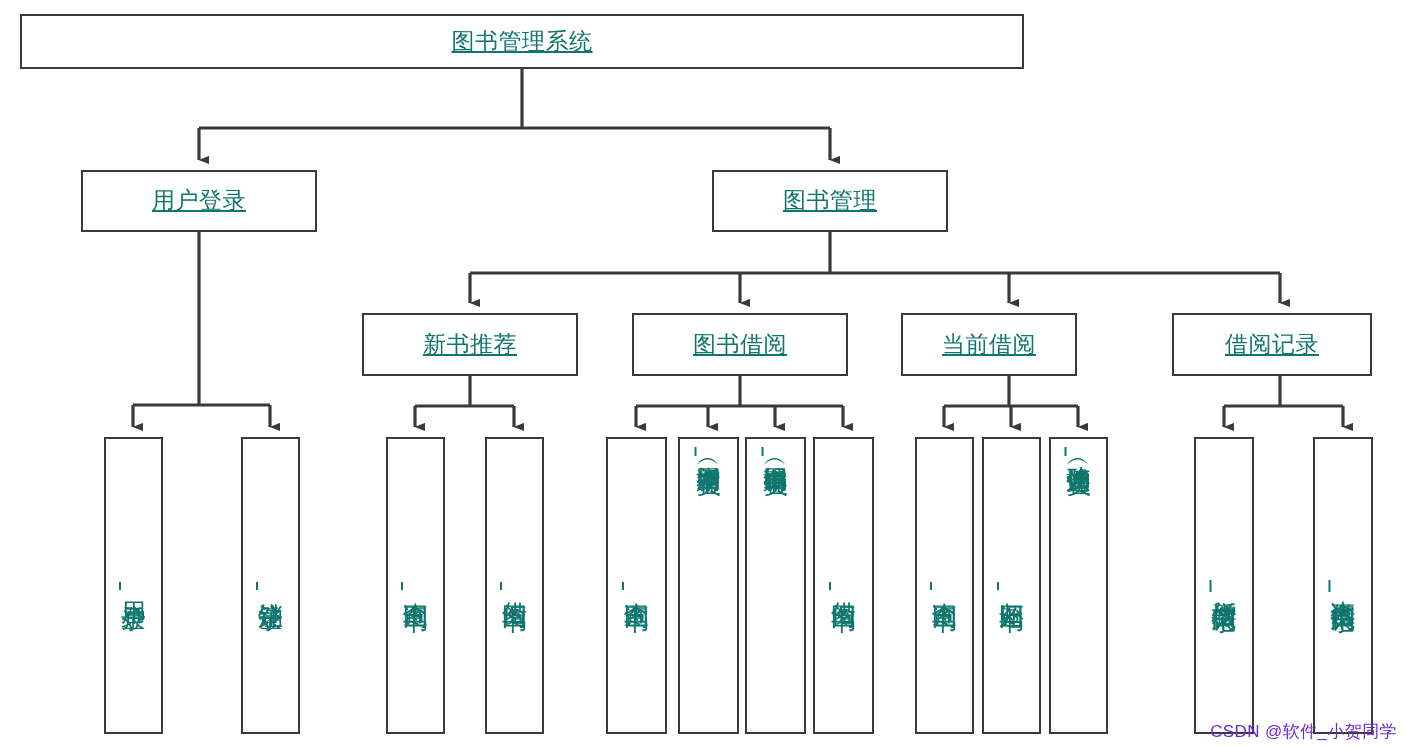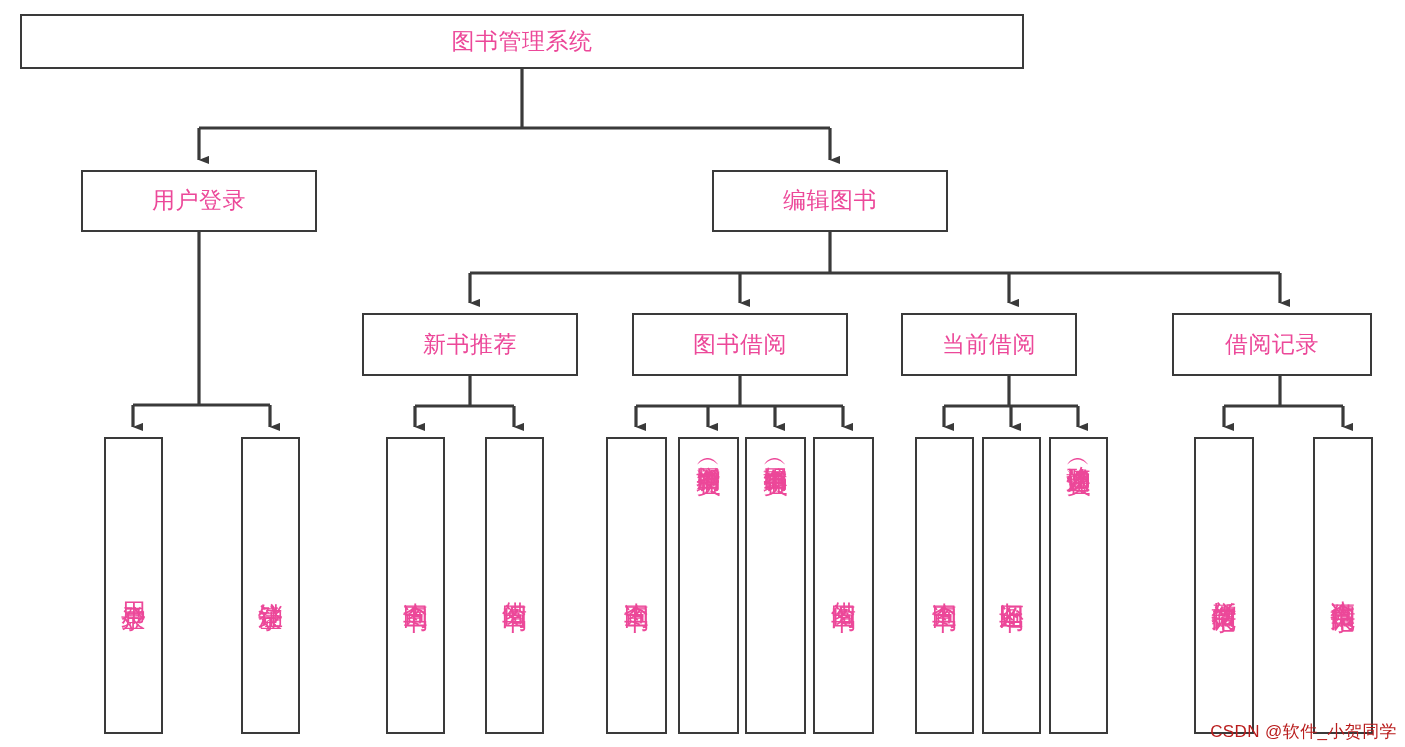--- a/index.html
+++ b/index.html
@@ -29,21 +29,22 @@
     pointer-events: none;
   }
   .node {
     position: absolute;
     box-sizing: border-box;
     background: #ffffff;
     border: 2px solid #3a3a3a;
     display: flex;
     align-items: center;
     justify-content: center;
-    color: #ec4899;
+    color: #0f766e;
+    text-decoration: underline;
   }
   .node .lbl {
     display: block;
     text-align: center;
     line-height: 1.12;
     white-space: pre;
   }
   .node.horiz .lbl {
     font-size: 23px;
     letter-spacing: 0.5px;
@@ -70,21 +71,21 @@
   
   .node.leaf.mid {
     align-items: center;
     padding-top: 0;
   }
   .watermark {
     position: absolute;
     right: 8px;
     bottom: 4px;
     font-size: 17px;
-    color: #b91c1c;
+    color: #6d28d9;
     white-space: nowrap;
     letter-spacing: 0.4px;
   }
 </style>
 </head>
 <body>
 
 <div id="diagram-root">
 
   <svg class="edges" viewBox="0 0 1405 747" xmlns="http://www.w3.org/2000/svg">
@@ -138,21 +139,21 @@
   </svg>
 
   <div class="node root horiz" style="left:20px; top:14px; width:1004px; height:55px;">
     <span class="lbl">图书管理系统</span>
   </div>
 
   <div class="node horiz" style="left:81px; top:170px; width:236px; height:62px;">
     <span class="lbl">用户登录</span>
   </div>
   <div class="node horiz" style="left:712px; top:170px; width:236px; height:62px;">
-    <span class="lbl">编辑图书</span>
+    <span class="lbl">图书管理</span>
   </div>
 
   <div class="node horiz" style="left:632px; top:313px; width:216px; height:63px;">
     <span class="lbl">图书借阅</span>
   </div>
   <div class="node horiz" style="left:362px; top:313px; width:216px; height:63px;">
     <span class="lbl">新书推荐</span>
   </div>
   <div class="node horiz" style="left:901px; top:313px; width:176px; height:63px;">
     <span class="lbl">当前借阅</span>

